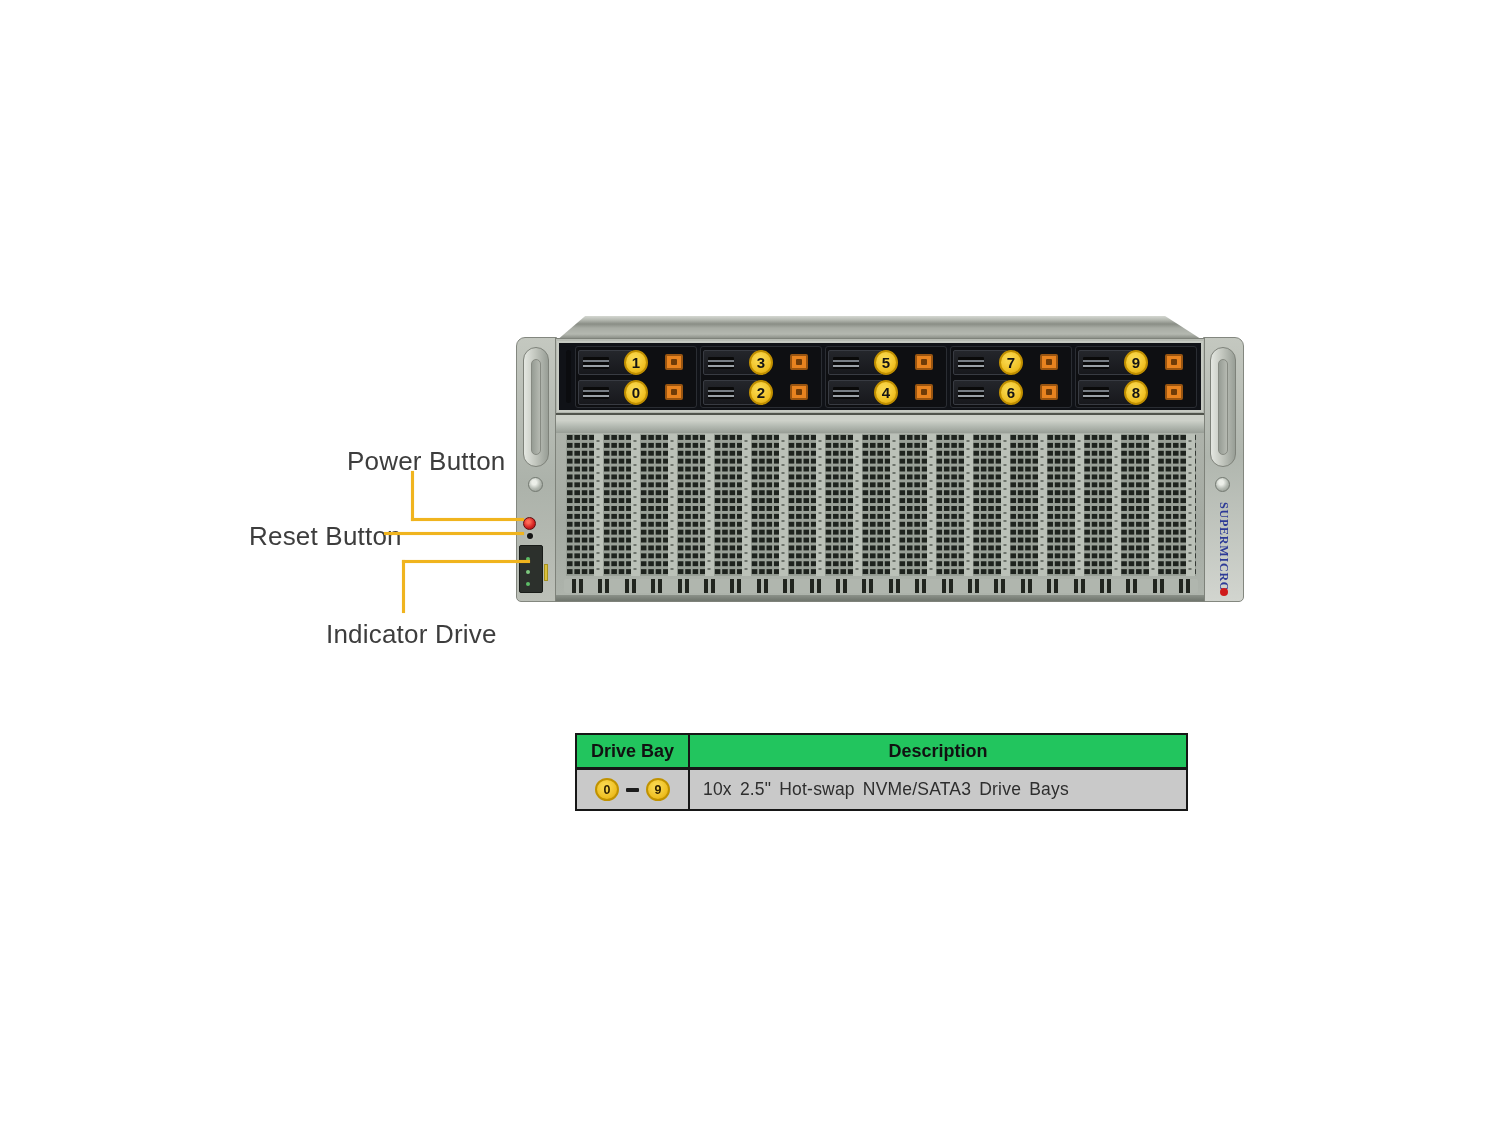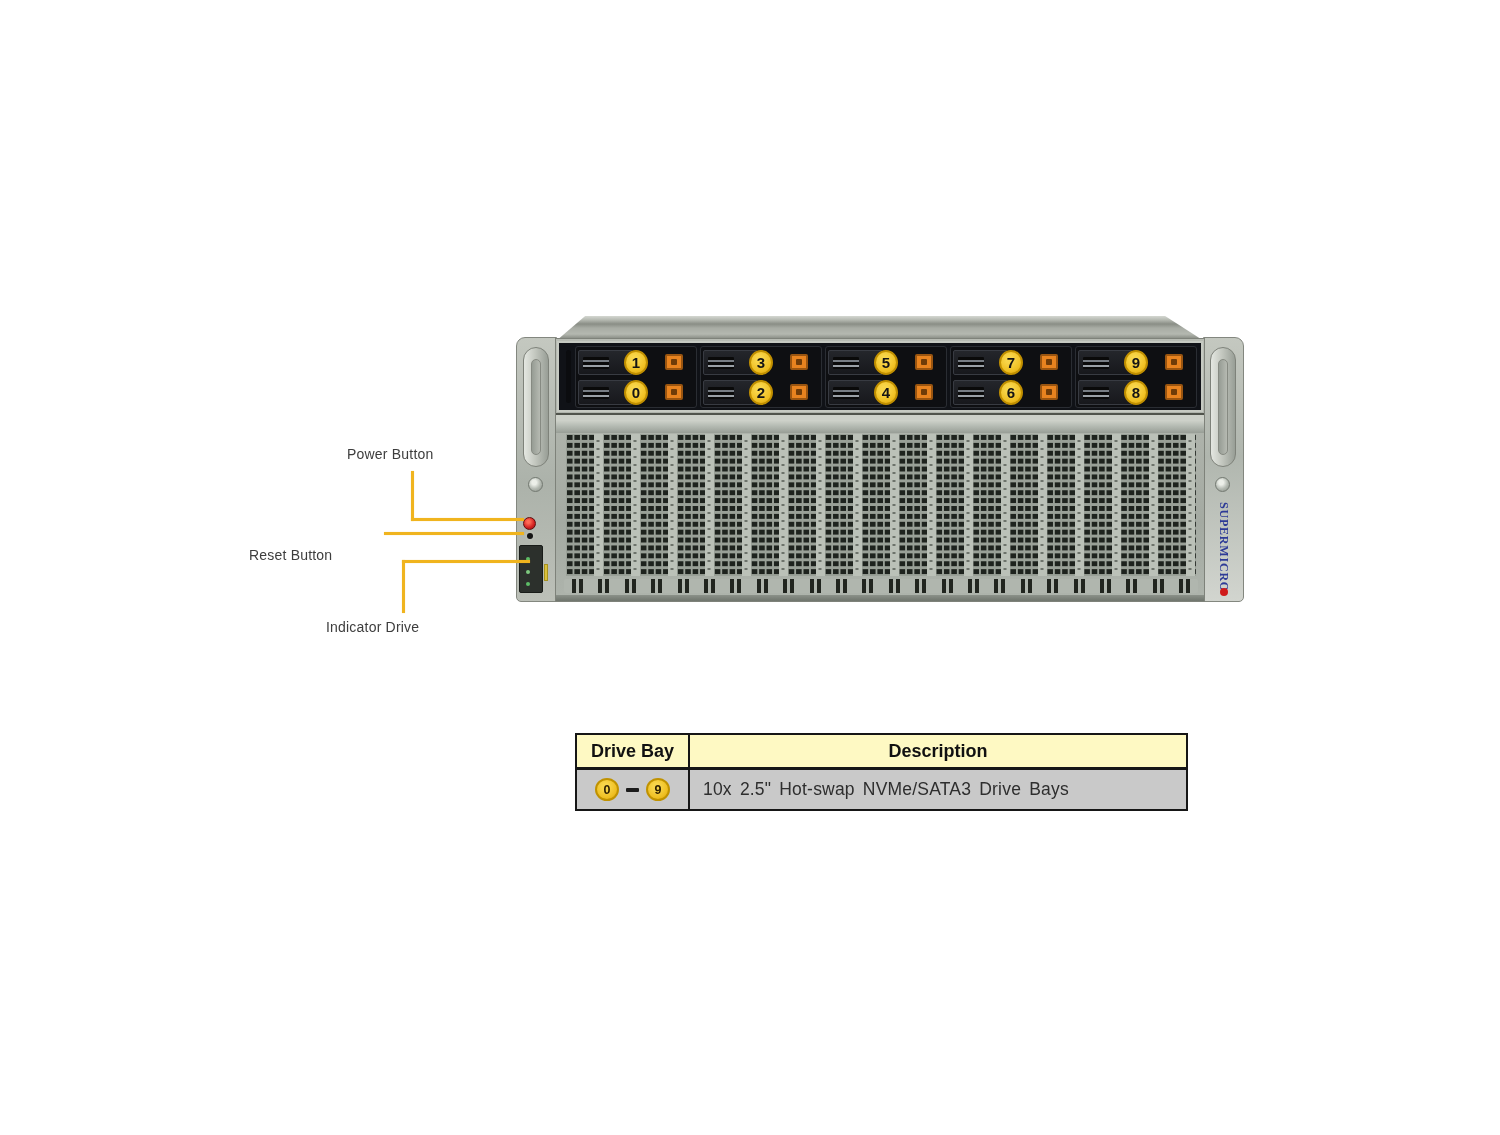--- a/index.html
+++ b/index.html
@@ -1,20 +1,20 @@
 <!DOCTYPE html>
 <html><head>
 <meta charset="utf-8">
 <style>
   html,body{margin:0;padding:0;background:#fff;}
   #canvas{position:relative;width:1500px;height:1135px;background:#ffffff;overflow:hidden;
           font-family:"Liberation Sans", sans-serif;}
 
   
-  .callout-label{position:absolute;font-size:14px;color:#3d3d3d;letter-spacing:.2px;white-space:nowrap;}
+  .callout-label{position:absolute;font-size:26px;color:#3d3d3d;letter-spacing:.2px;white-space:nowrap;}
   .cline{position:absolute;background:#f0b41e;box-shadow:0 0 1px rgba(240,180,30,.6);}
 
   
   .lid{position:absolute;left:556px;top:316px;width:648px;height:25px;
        clip-path:polygon(4.5% 0,94% 0,100% 100%,0 100%);
        background:linear-gradient(180deg,#d4d7d1 0%,#b4b8b0 16%,#8a8e86 32%,#a8aca4 48%,#b4b8b0 72%,#70746c 100%);}
   .ear{position:absolute;top:337px;width:41px;height:265px;border:1px solid #83877f;
        background:linear-gradient(180deg,#c4c8c0,#acb2aa 55%,#bcc0b8);box-sizing:border-box;}
   .ear.left{left:516px;border-radius:9px 0 0 5px;}
   .ear.right{left:1203px;border-radius:0 9px 5px 0;background:linear-gradient(180deg,#c4c8c0,#b0b6ae 45%,#d2d5cf);}
@@ -77,21 +77,21 @@
   
   .bottom-vents{position:absolute;left:8px;top:240px;width:634px;height:14px;background:#b0b6ae;
     background-image:repeating-linear-gradient(90deg,transparent 0 8px,#21251f 8px 12px,transparent 12px 15px,#21251f 15px 19px,transparent 19px 26.4px);
     border-radius:2px;}
   .base-bar{position:absolute;left:0;top:256px;width:648px;height:6px;background:linear-gradient(180deg,#8b9189,#6f756d);}
 
   
   .spec-table{position:absolute;left:575px;top:733px;width:613px;border:2px solid #161616;
       display:grid;grid-template-columns:113px 496px;grid-template-rows:35px 39px;box-sizing:border-box;background:#fff;}
   .cell{display:flex;align-items:center;box-sizing:border-box;}
-  .cell.head{justify-content:center;font-weight:bold;font-size:18px;color:#111;border-bottom:3px solid #161616;background:#fef9c3;}
+  .cell.head{justify-content:center;font-weight:bold;font-size:18px;color:#111;border-bottom:3px solid #161616;background:#22c55e;}
   .cell.c1{border-right:2px solid #161616;}
   .cell.datarow{background:#c9c9c9;}
   .cell.bayrange{justify-content:center;gap:7px;}
   .tbadge{width:20px;height:19px;border-radius:50%;
       background:radial-gradient(circle at 42% 35%,#f8d54a 20%,#efbf22 65%,#d79d07);
       border:2.5px solid #c09200;box-sizing:content-box;color:#2b1d00;font-weight:bold;font-size:12.5px;
       display:flex;align-items:center;justify-content:center;}
   .tdash{width:13px;height:4px;background:#1c1c1c;border-radius:1px;}
   .cell.desc{font-size:17.5px;color:#2e2e2e;padding-left:13px;word-spacing:3px;letter-spacing:.2px;}
 </style>
@@ -239,21 +239,21 @@
     <div class="divider"></div>
     <div class="vents"></div>
     <div class="bottom-vents"></div>
     <div class="base-bar"></div>
   </div>
 
   <div class="callout-label" style="left:347px;top:446px;">Power Button</div>
   <div class="cline" style="left:411px;top:471px;width:3px;height:50px;"></div>
   <div class="cline" style="left:411px;top:518px;width:113px;height:3px;"></div>
 
-  <div class="callout-label" style="left:249px;top:521px;margin-top:26px;">Reset Button</div>
+  <div class="callout-label" style="left:249px;top:521px;">Reset Button</div>
   <div class="cline" style="left:384px;top:532px;width:140px;height:3px;"></div>
 
   <div class="callout-label" style="left:326px;top:619px;">Indicator Drive</div>
   <div class="cline" style="left:402px;top:560px;width:128px;height:3px;"></div>
   <div class="cline" style="left:402px;top:560px;width:3px;height:53px;"></div>
 
   <div class="spec-table">
     <div class="cell head c1">Drive Bay</div>
     <div class="cell head">Description</div>
     <div class="cell datarow c1 bayrange">

